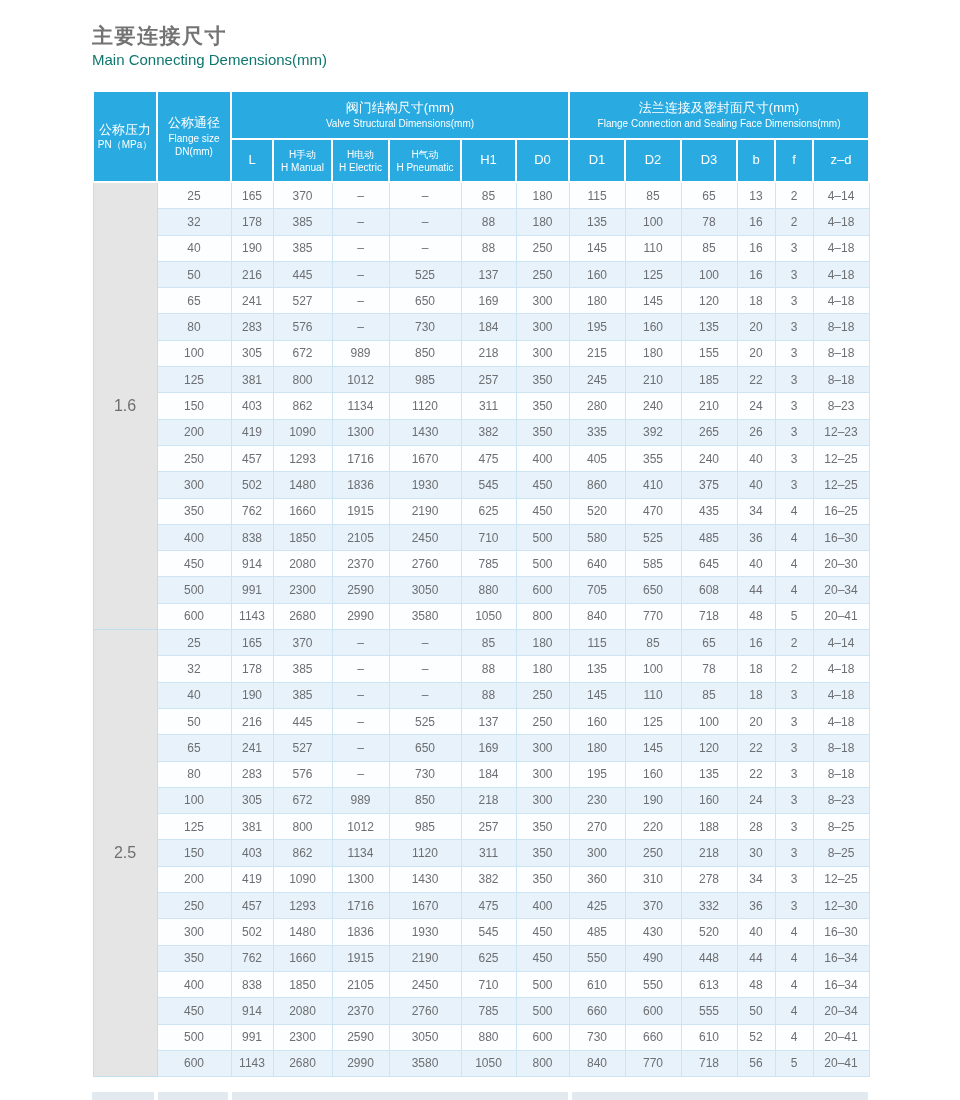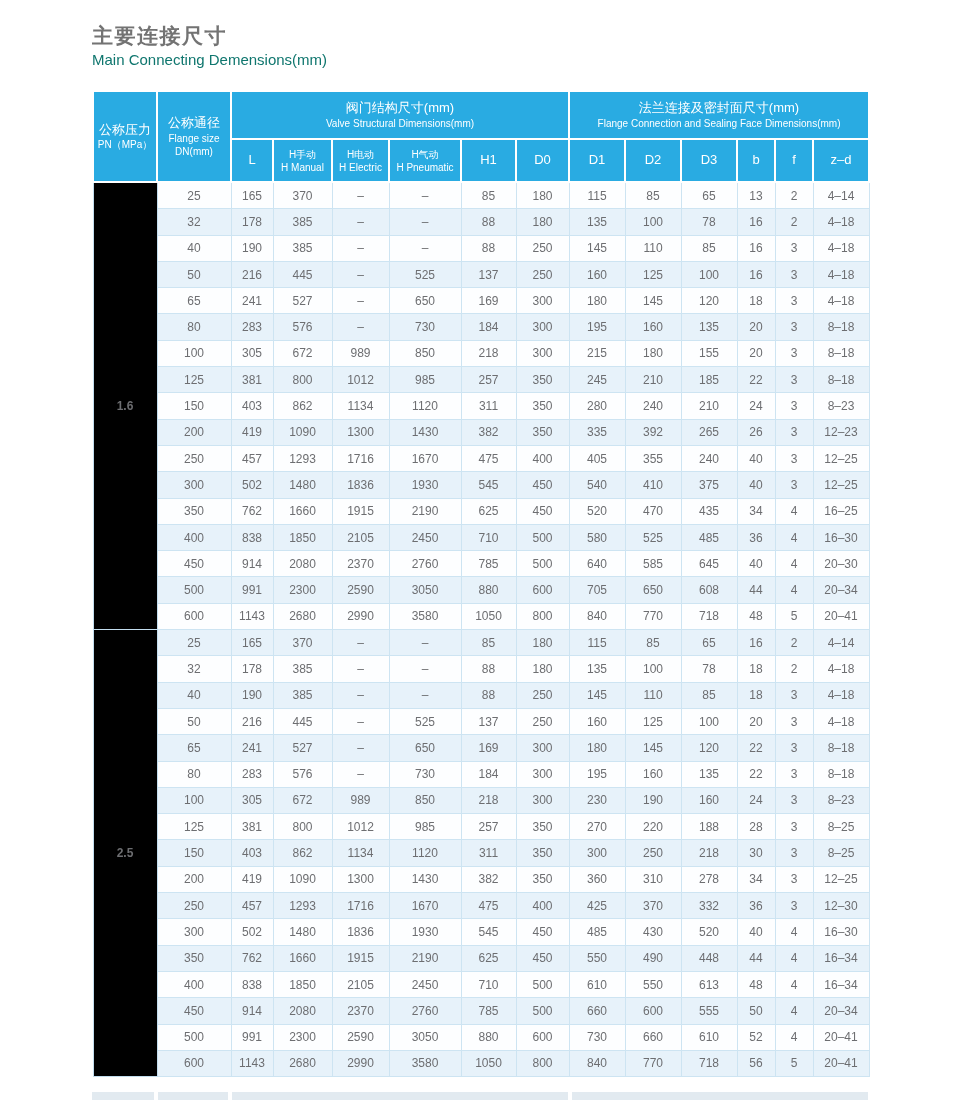--- a/index.html
+++ b/index.html
@@ -30,23 +30,22 @@
   th .en{display:block;font-size:10px;}
   th .en:empty{display:none;}
   th.single{font-size:13px;}
   table.dims td{
     height:25.3px;padding:0;text-align:center;vertical-align:middle;
     font-size:12px;color:#6d6e71;
     border:1px solid #cde4f2;background:#fdfeff;
   }
   tr.tint td{background:#e7f2fa;}
   table.dims td.pn-cell{
-    background:#000000;font-size:12px;color:#6d6e71;
+    background:#e5e5e5;font-size:16px;color:#6d6e71;
     border:1px solid #c2ddee;
-    font-weight:bold;
   }
   .bottom-strip{position:absolute;top:1092px;height:10px;background:#e2eaf0;}
 </style>
 </head>
 <body>
 
 <div class="page">
 
   <div class="title-cn">主要连接尺寸</div>
   <div class="title-en">Main Connecting Demensions(mm)</div>
@@ -280,21 +279,21 @@
           <td>12–25</td>
         </tr>
         <tr class="tint">
           <td>300</td>
           <td>502</td>
           <td>1480</td>
           <td>1836</td>
           <td>1930</td>
           <td>545</td>
           <td>450</td>
-          <td>540</td>
+          <td>860</td>
           <td>410</td>
           <td>375</td>
           <td>40</td>
           <td>3</td>
           <td>12–25</td>
         </tr>
         <tr class="plain">
           <td>350</td>
           <td>762</td>
           <td>1660</td>

